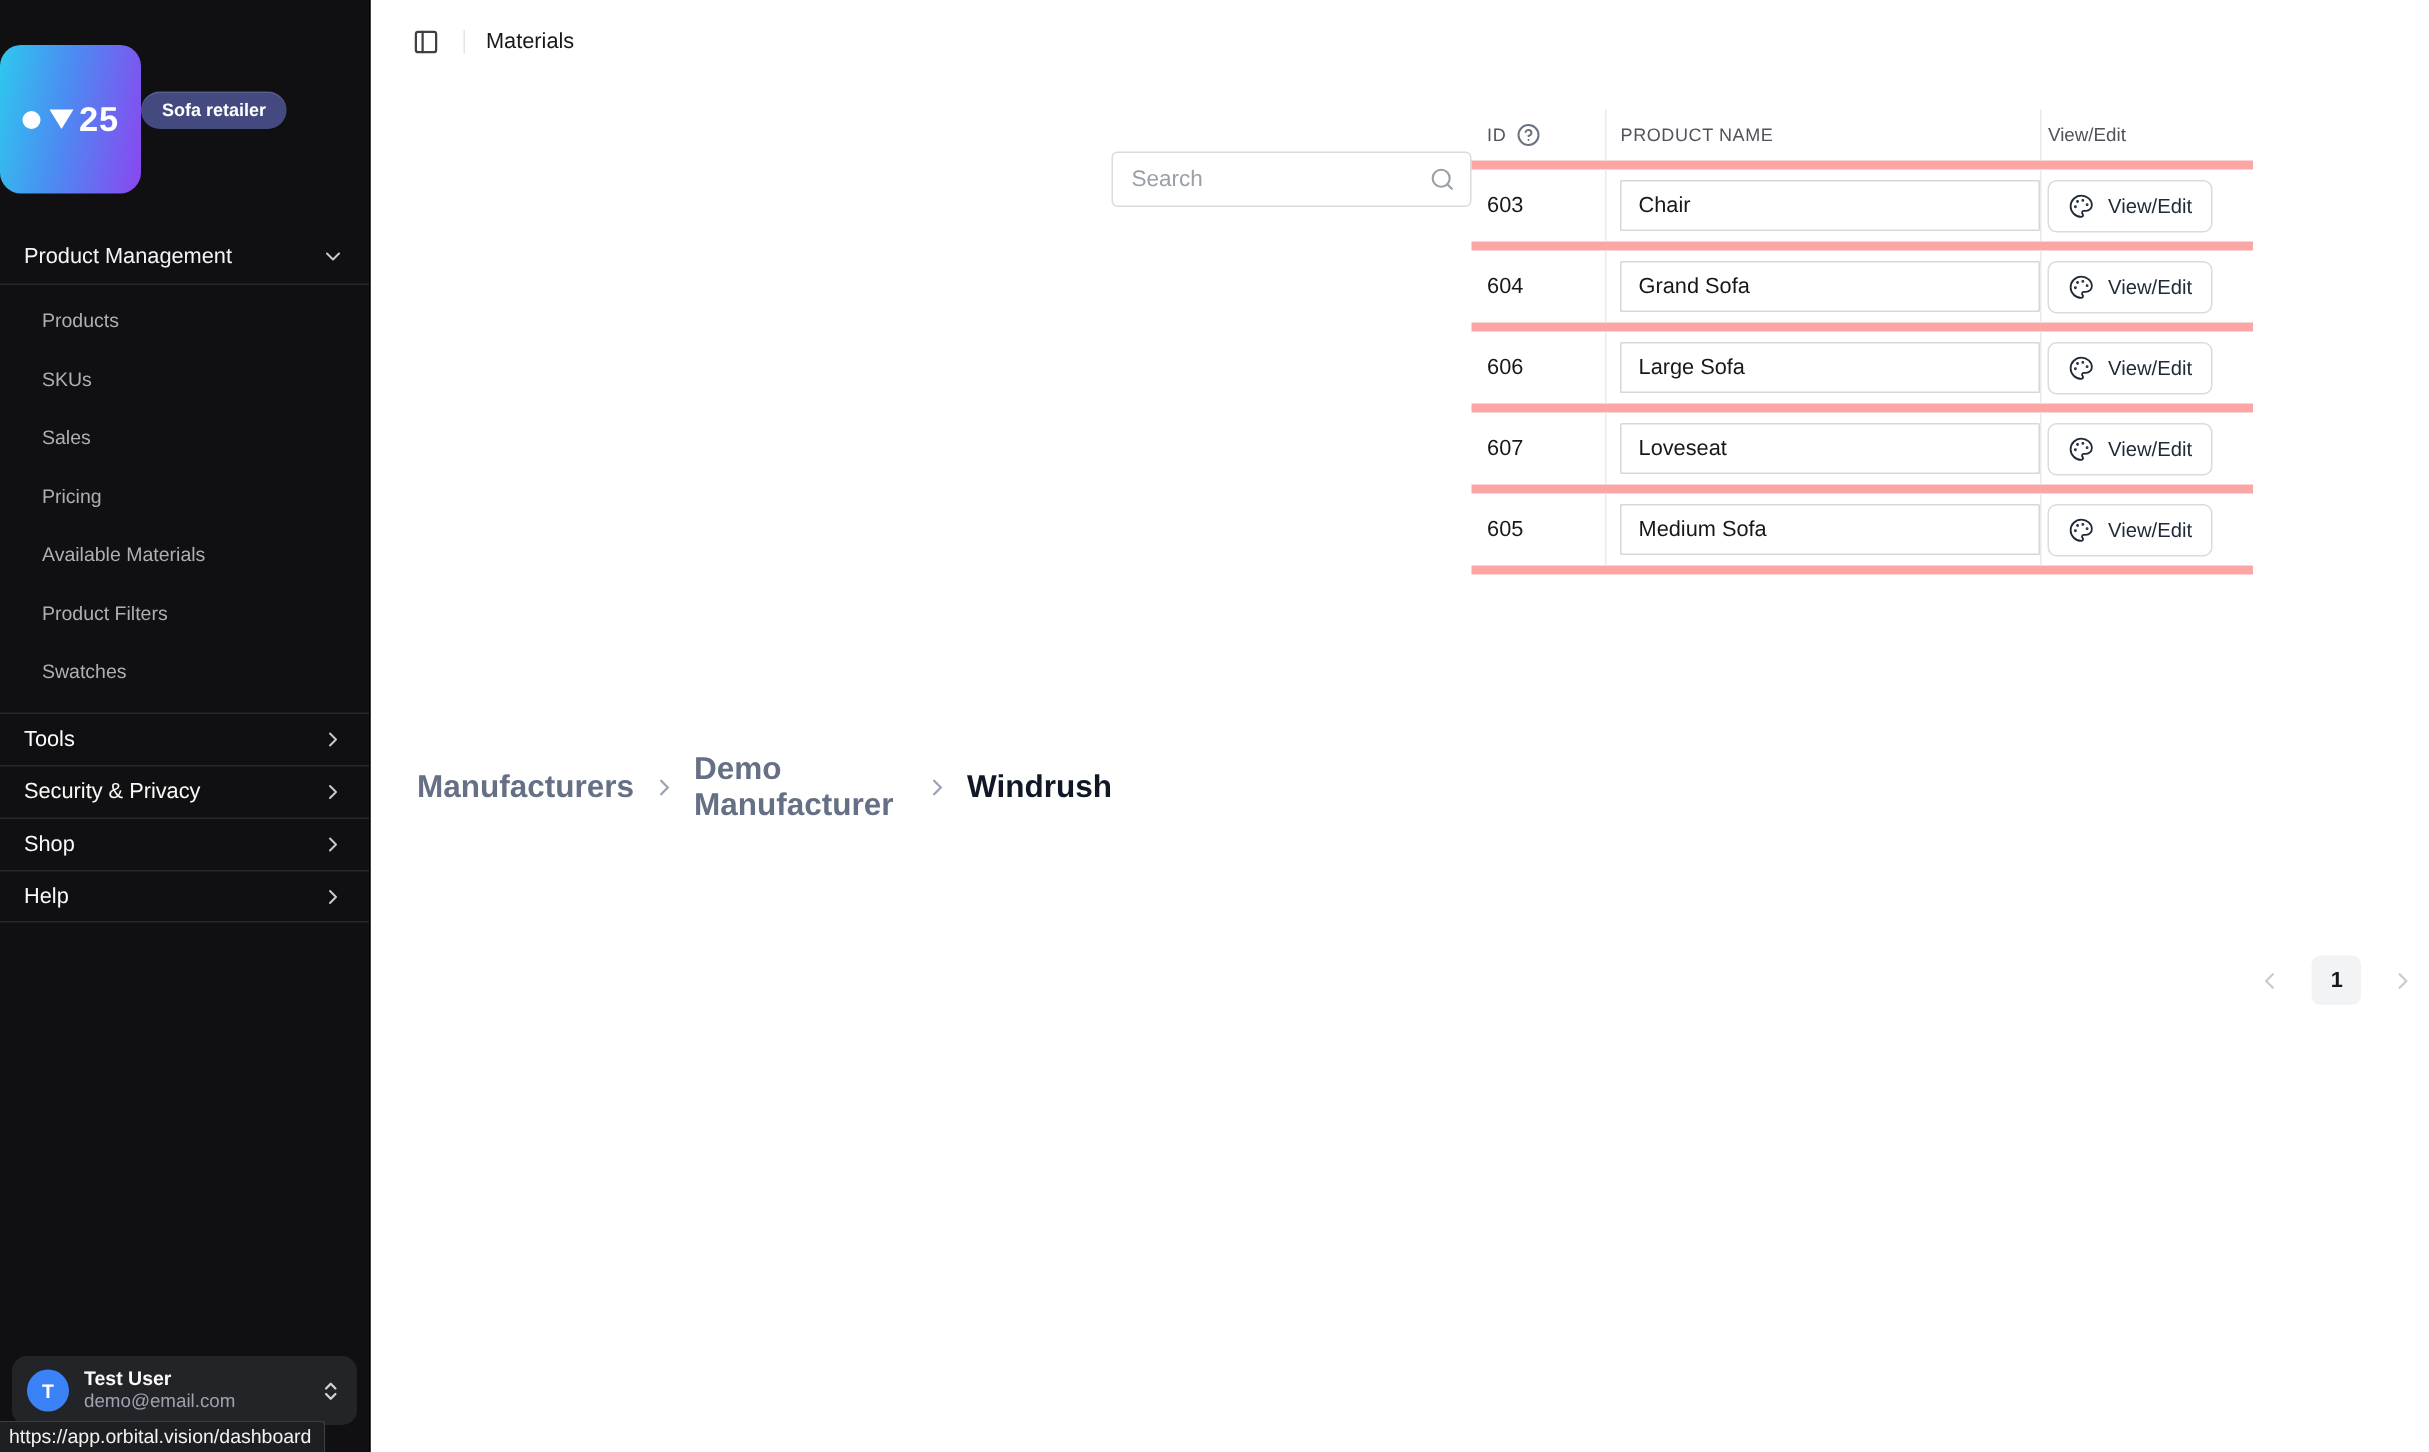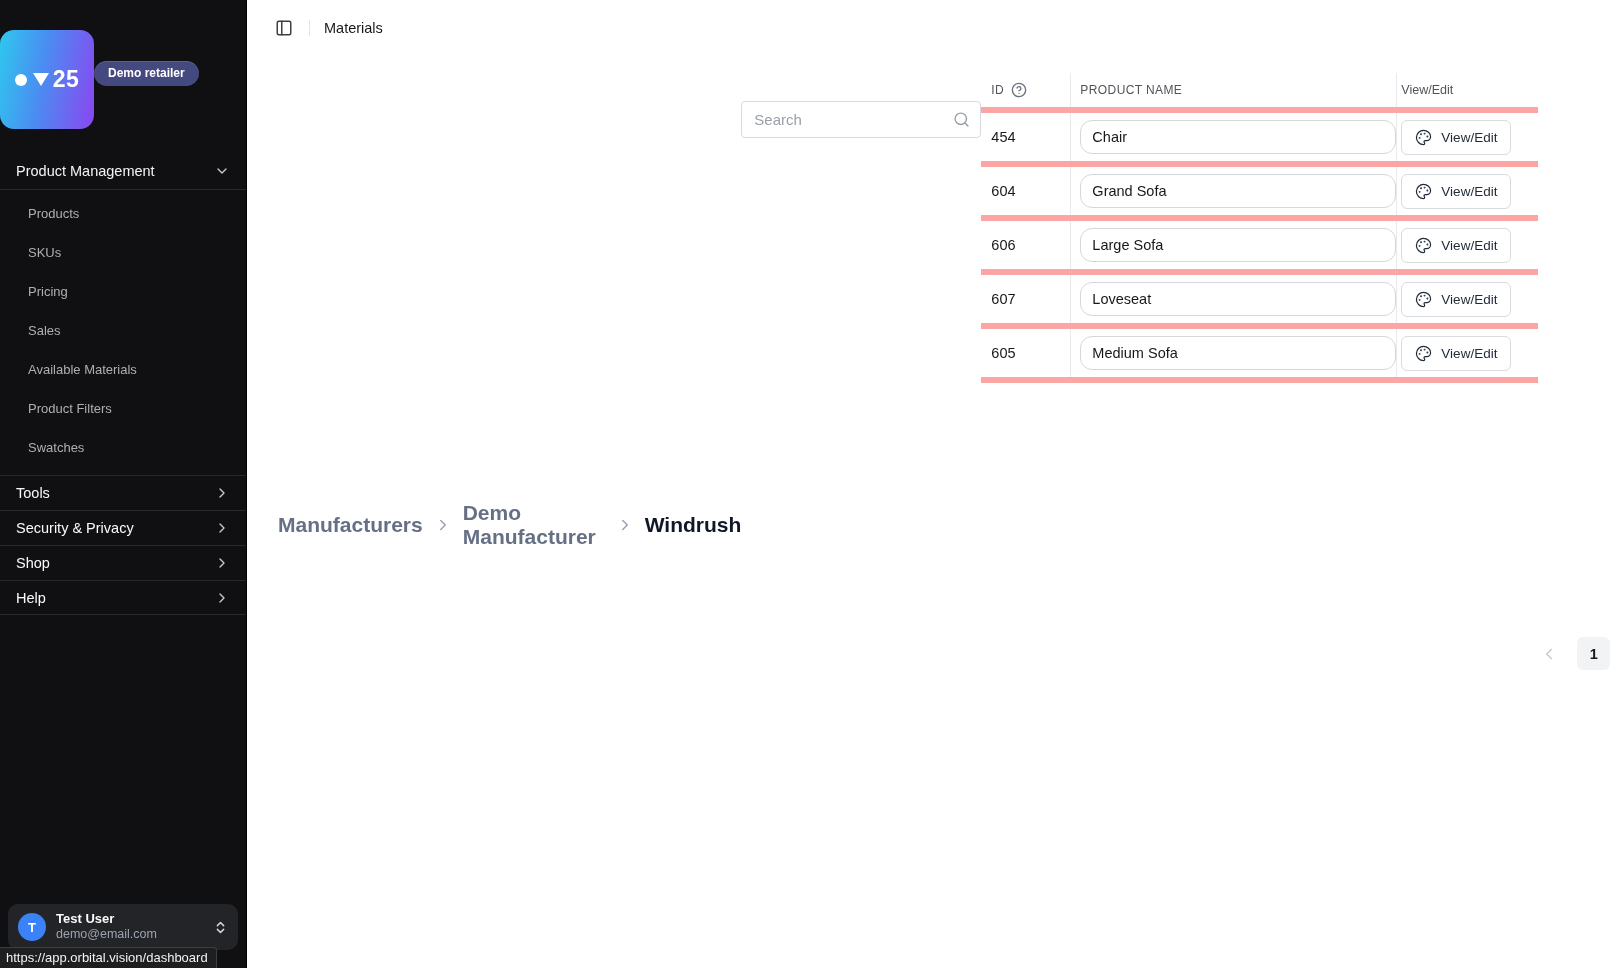--- a/index.html
+++ b/index.html
@@ -53,52 +53,52 @@
   .table { margin-top:17px; }
   .trow, .thead { display:grid; grid-template-columns:90px 1fr 141px; align-items:center; border-bottom:6px solid #fca5a5; }
   .thead { height:40px; }
   .trow { height:54px; }
   .c-id { align-self:stretch; display:flex; align-items:center; gap:7px; padding-left:10px; border-right:1px solid #e8eaed; }
   .c-name { align-self:stretch; display:flex; align-items:center; padding-left:9px; border-right:1px solid #e8eaed; }
   .c-act { align-self:stretch; display:flex; align-items:center; padding-left:4px; }
   .hd { font-size:12px; color:#52525b; letter-spacing:.4px; font-weight:500; }
   .hd-plain { font-size:12.5px; color:#52525b; font-weight:500; }
   .id-text { font-size:14.5px; color:#18181b; }
-  .name-input { width:316px; height:34px; border:1px solid #d4d7db; border-radius:12px; padding:0 11px; font-size:14.5px; color:#18181b; font-family:"Liberation Sans", sans-serif; outline:none; background:#fff; }
+  .name-input { width:280px; height:34px; border:1px solid #d4d7db; border-radius:1px; padding:0 11px; font-size:14.5px; color:#18181b; font-family:"Liberation Sans", sans-serif; outline:none; background:#fff; }
   .ve-btn { display:inline-flex; align-items:center; gap:9px; background:#fff; border:1px solid #d8dbdf; border-radius:6px; padding:8px 13px; font-size:13.5px; color:#1f2937; font-family:"Liberation Sans", sans-serif; cursor:pointer; }
 
   .pagination { margin-top:283px; display:flex; align-items:center; justify-content:center; gap:17px; }
   .pg-chev { background:none; border:none; cursor:default; display:flex; padding:2px; }
   .pg-page { width:33px; height:33px; background:#f1f3f5; border:none; border-radius:6px; font-size:14.5px; font-weight:600; color:#18181b; cursor:pointer; font-family:"Liberation Sans", sans-serif; }
 </style>
 </head>
 <body>
 
 <aside class="sidebar">
   <div class="logo-wrap">
     <div class="logo-tile">
       <span class="logo-circle"></span>
       <span class="logo-tri"></span>
       <span class="logo-num">25</span>
     </div>
-    <div class="logo-badge">Demo retailer</div>
+    <div class="logo-badge">Sofa retailer</div>
   </div>
 
   <nav class="nav">
     <div class="nav-section-header nav-sep-b">
       <span>Product Management</span>
       <svg class="chev" width="16" height="16" viewBox="0 0 24 24" fill="none" stroke-width="2" stroke-linecap="round" stroke-linejoin="round">
           <path d="m6 9 6 6 6-6"></path>
         </svg>
     </div>
     <div class="nav-sub">
       <div class="nav-sub-item">Products</div>
       <div class="nav-sub-item">SKUs</div>
+      <div class="nav-sub-item">Sales</div>
       <div class="nav-sub-item">Pricing</div>
-      <div class="nav-sub-item">Sales</div>
       <div class="nav-sub-item">Available Materials</div>
       <div class="nav-sub-item">Product Filters</div>
       <div class="nav-sub-item">Swatches</div>
     </div>
     <div class="nav-section-row nav-sep">
       <span>Tools</span>
       <svg class="chev" width="16" height="16" viewBox="0 0 24 24" fill="none" stroke-width="2" stroke-linecap="round" stroke-linejoin="round">
           <path d="m9 6 6 6-6 6"></path>
         </svg>
     </div>
@@ -191,21 +191,21 @@
         <div class="c-name">
           <span class="hd">PRODUCT NAME</span>
         </div>
         <div class="c-act">
           <span class="hd-plain">View/Edit</span>
         </div>
       </div>
 
       <div class="trow">
         <div class="c-id">
-            <span class="id-text">454</span>
+            <span class="id-text">603</span>
           </div>
         <div class="c-name">
             <input class="name-input" value="Chair" style="">
           </div>
         <div class="c-act">
           <button class="ve-btn">
             <svg width="17" height="17" viewBox="0 0 24 24" fill="none" stroke="#1f2937" stroke-width="1.7" stroke-linecap="round" stroke-linejoin="round">
                 <circle cx="13.5" cy="6.5" r=".5" fill="#1f2937"></circle>
                 <circle cx="17.5" cy="10.5" r=".5" fill="#1f2937"></circle>
                 <circle cx="8.5" cy="7.5" r=".5" fill="#1f2937"></circle>

